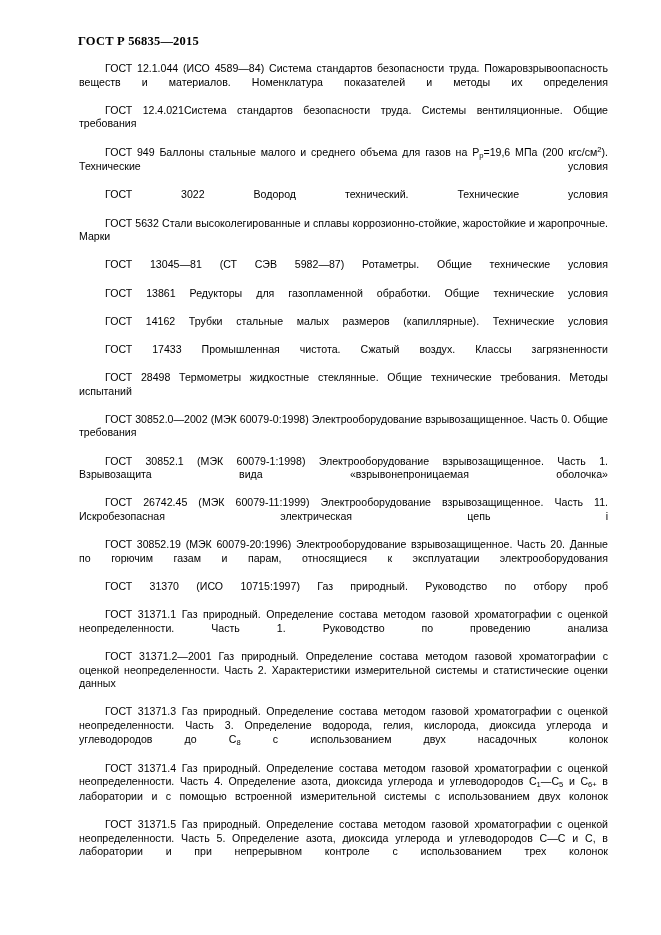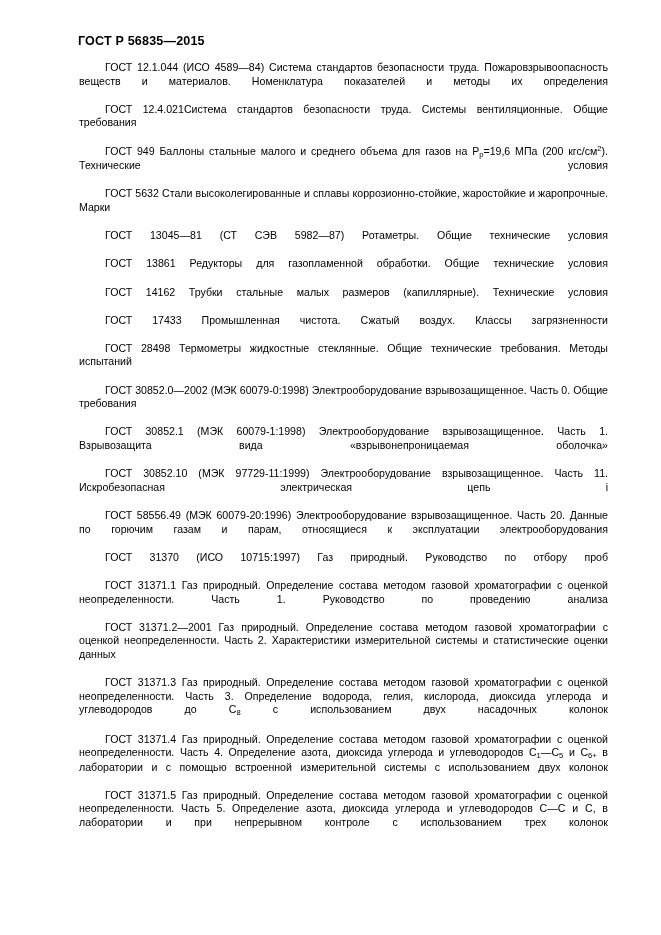--- a/index.html
+++ b/index.html
@@ -19,20 +19,21 @@
     min-height: 935px;
     box-sizing: border-box;
     padding: 34px 52px 20px 78px;
   }
   .doc-header {
     font-size: 12.5px;
     font-weight: bold;
     letter-spacing: 0.2px;
     margin: 0 0 13px 0;
     white-space: nowrap;
+    font-family: Liberation Serif, serif;
   }
   .body-text {
     font-size: 10.6px;
     line-height: 13.6px;
     text-align: justify;
     text-justify: inter-word;
   }
   .para {
     margin: 1px;
     text-indent: 26px;
@@ -58,30 +59,31 @@
 </style>
 </head>
 <body>
 
 <div class="page">
   <div class="doc-header">ГОСТ Р 56835—2015</div>
   <div class="body-text" id="body-text">
       <p class="para">ГОСТ 12.1.044 (ИСО 4589—84) Система стандартов безопасности труда. Пожаровзрывоопасность веществ и материалов. Номенклатура показателей и методы их определения</p>
       <p class="para">ГОСТ 12.4.021Система стандартов безопасности труда. Системы вентиляционные. Общие требования</p>
       <p class="para">ГОСТ 949 Баллоны стальные малого и среднего объема для газов на P<sub>р</sub>=19,6 МПа (200 кгс/см<sup>2</sup>). Технические условия</p>
+      <p class="para">ГОСТ 3022 Водород технический. Технические условия</p>
       <p class="para">ГОСТ 5632 Стали высоколегированные и сплавы коррозионно-стойкие, жаростойкие и жаропрочные. Марки</p>
       <p class="para">ГОСТ 13045—81 (СТ СЭВ 5982—87) Ротаметры. Общие технические условия</p>
       <p class="para">ГОСТ 13861 Редукторы для газопламенной обработки. Общие технические условия</p>
       <p class="para">ГОСТ 14162 Трубки стальные малых размеров (капиллярные). Технические условия</p>
       <p class="para">ГОСТ 17433 Промышленная чистота. Сжатый воздух. Классы загрязненности</p>
       <p class="para">ГОСТ 28498 Термометры жидкостные стеклянные. Общие технические требования. Методы испытаний</p>
       <p class="para">ГОСТ 30852.0—2002 (МЭК 60079-0:1998) Электрооборудование взрывозащищенное. Часть 0. Общие требования</p>
       <p class="para">ГОСТ 30852.1 (МЭК 60079-1:1998) Электрооборудование взрывозащищенное. Часть 1. Взрывозащита вида «взрывонепроницаемая оболочка»</p>
-      <p class="para">ГОСТ 30852.10 (МЭК 97729-11:1999) Электрооборудование взрывозащищенное. Часть 11. Искробезопасная электрическая цепь i</p>
-      <p class="para">ГОСТ 58556.49 (МЭК 60079-20:1996) Электрооборудование взрывозащищенное. Часть 20. Данные по горючим газам и парам, относящиеся к эксплуатации электрооборудования</p>
+      <p class="para">ГОСТ 26742.45 (МЭК 60079-11:1999) Электрооборудование взрывозащищенное. Часть 11. Искробезопасная электрическая цепь i</p>
+      <p class="para">ГОСТ 30852.19 (МЭК 60079-20:1996) Электрооборудование взрывозащищенное. Часть 20. Данные по горючим газам и парам, относящиеся к эксплуатации электрооборудования</p>
       <p class="para">ГОСТ 31370 (ИСО 10715:1997) Газ природный. Руководство по отбору проб</p>
       <p class="para">ГОСТ 31371.1 Газ природный. Определение состава методом газовой хроматографии с оценкой неопределенности. Часть 1. Руководство по проведению анализа</p>
       <p class="para">ГОСТ 31371.2—2001 Газ природный. Определение состава методом газовой хроматографии с оценкой неопределенности. Часть 2. Характеристики измерительной системы и статистические оценки данных</p>
       <p class="para">ГОСТ 31371.3 Газ природный. Определение состава методом газовой хроматографии с оценкой неопределенности. Часть 3. Определение водорода, гелия, кислорода, диоксида углерода и углеводородов до C<sub>8</sub> с использованием двух насадочных колонок</p>
       <p class="para">ГОСТ 31371.4 Газ природный. Определение состава методом газовой хроматографии с оценкой неопределенности. Часть 4. Определение азота, диоксида углерода и углеводородов C<sub>1</sub>—C<sub>5</sub> и C<sub>6+</sub> в лаборатории и с помощью встроенной измерительной системы с использованием двух колонок</p>
       <p class="para">ГОСТ 31371.5 Газ природный. Определение состава методом газовой хроматографии с оценкой неопределенности. Часть 5. Определение азота, диоксида углерода и углеводородов C—C и C, в лаборатории и при непрерывном контроле с использованием трех колонок</p>
     </div>
 
 </div>
 

